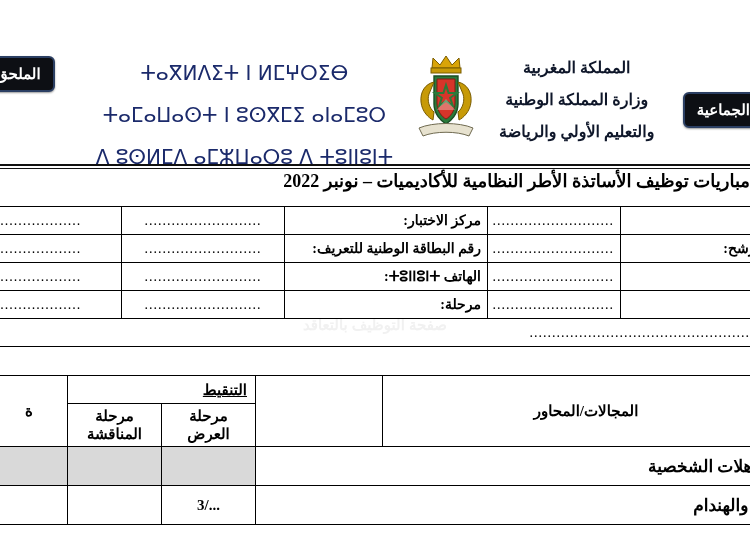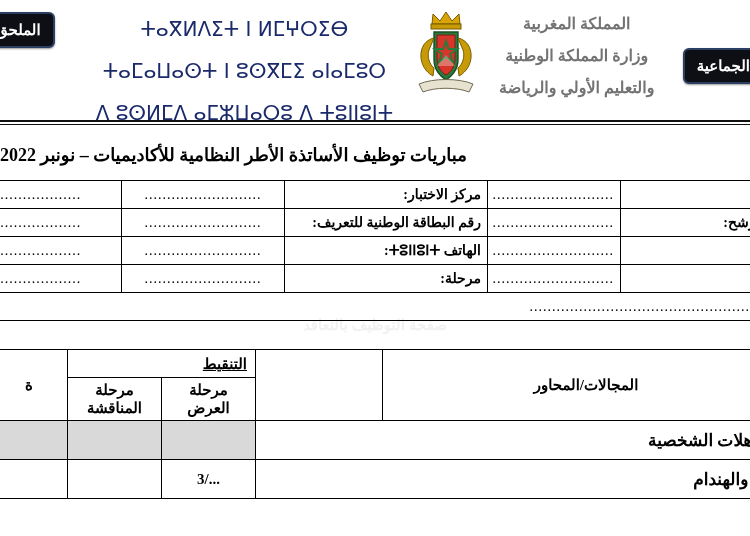--- a/index.html
+++ b/index.html
@@ -30,20 +30,21 @@
     letter-spacing:6px;
     color:#f1f1f1;
     margin-top:-14px;
   }
   .page{position:relative;z-index:2;}
 
   
   .header{
     position:relative;
     height:108px;
+    margin-top:44px;
   }
   .tag{
     position:absolute;
     background:#0d0f14;
     color:#fff;
     border:2px solid #2b3f63;
     border-radius:6px;
     font-family:"Liberation Sans", sans-serif;
     font-weight:bold;
     font-size:15px;
@@ -68,21 +69,21 @@
     line-height:2.1;
     color:#1b2a6b;
     text-align:center;
     direction:ltr;
     white-space:nowrap;
   }
   .arabic-head{
     font-family:"Liberation Serif", serif;
     font-size:16px;
     line-height:2.0;
-    color:#737373;
+    color:#0f172a;
     font-weight:bold;
     text-align:center;
     white-space:nowrap;
   }
   .emblem{
     width:78px;height:96px;
     position:relative;
     flex:0 0 auto;
   }
   .hrule{
@@ -91,22 +92,22 @@
     height:2px;background:#111;
   }
   .hrule2{
     position:absolute;
     left:0;right:0;top:124px;
     height:1px;background:#111;
   }
 
   
   .titles{
-    text-align:left;
-    margin-top:36px;
+    text-align:right;
+    margin-top:18px;
   }
   .title1{
     font-size:18px;font-weight:bold;
     margin:0 0 9px 0;
     font-family:"Liberation Serif", serif;
   }
   .title2{
     font-size:18px;font-weight:bold;
     margin:0;
     font-family:"Liberation Serif", serif;

